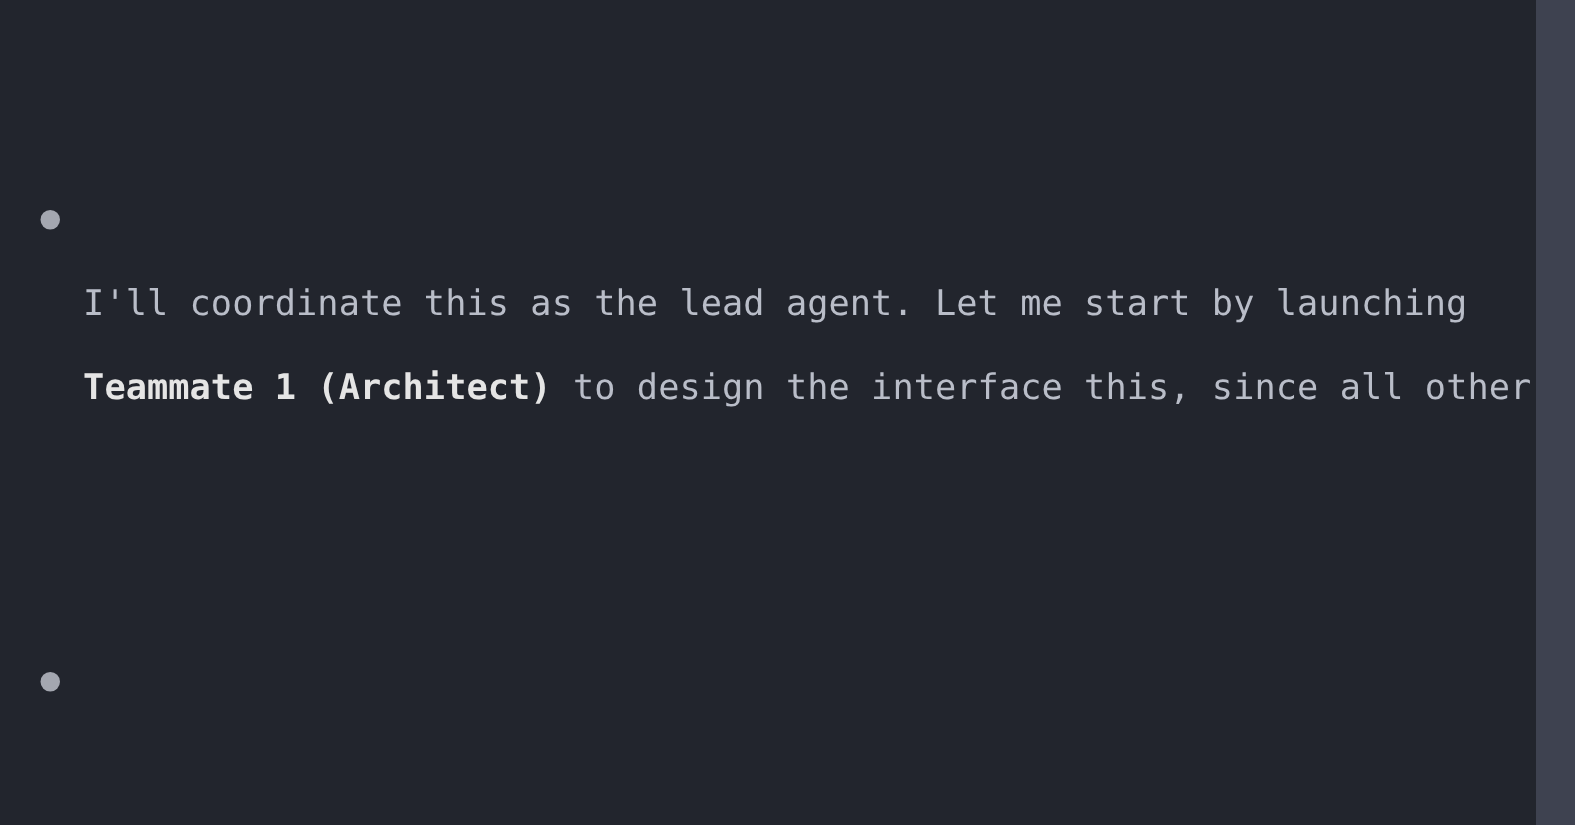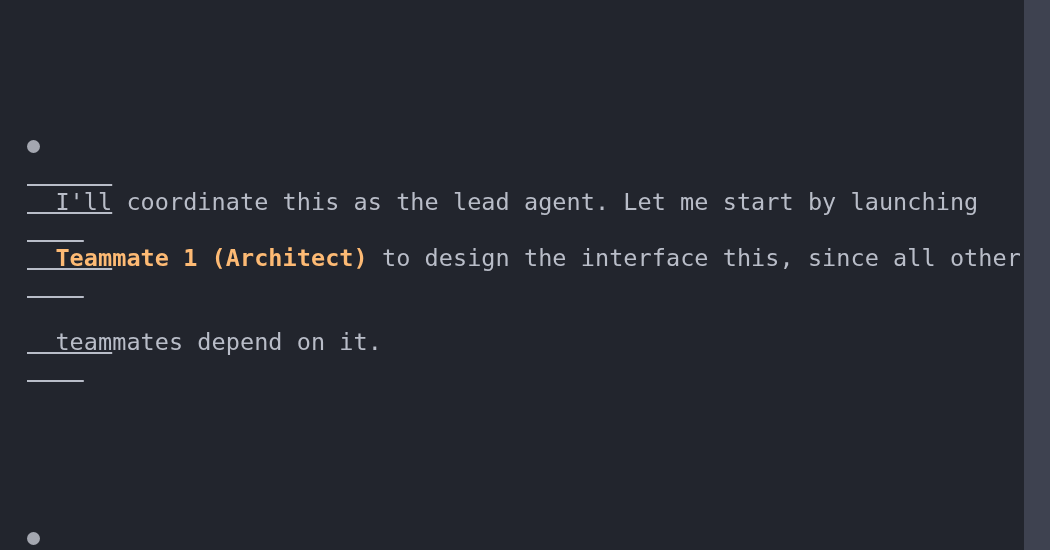--- a/index.html
+++ b/index.html
@@ -29,23 +29,23 @@
     position: absolute;
     left: 27px;
     top: 20px;
     font-family: "DejaVu Sans Mono", "Liberation Mono", monospace;
     font-size: 23.5px;
     line-height: 28px;
     color: #b9bdc8;
     white-space: pre;
     letter-spacing: 0.05px;
   }
-  .row { height: 28px; position: relative; text-decoration: underline; }
+  .row { height: 28px; position: relative; }
   .c2 { position: absolute; left: 28.4px; }
-  .bold { font-weight: bold; color: #fdba74; margin-top: 20px; }
+  .bold { font-weight: bold; color: #e5e5e5; margin-top: 20px; }
   .bullet {
     display: inline-block;
     width: 13px; height: 13px;
     border-radius: 50%;
     background: #a4a7b0;
     position: absolute;
     left: 0; top: 8px;
   }
 </style>
 </head>
@@ -54,23 +54,20 @@
 <div class="terminal">
   <div class="content">
 
     
     <div class="row">
       <span class="bullet"></span>
       <span class="c2">I'll coordinate this as the lead agent. Let me start by launching</span>
     </div>
     <div class="row">
       <span class="c2"><span class="bold">Teammate 1 (Architect)</span><span> to design the interface this, since all other</span></span>
-    </div>
-    <div class="row">
-      <span class="c2">teammates depend on it.</span>
     </div>
     <div class="row"></div>
 
     
     <div class="row">
       <span class="bullet"></span>
       
     </div>
     
 

